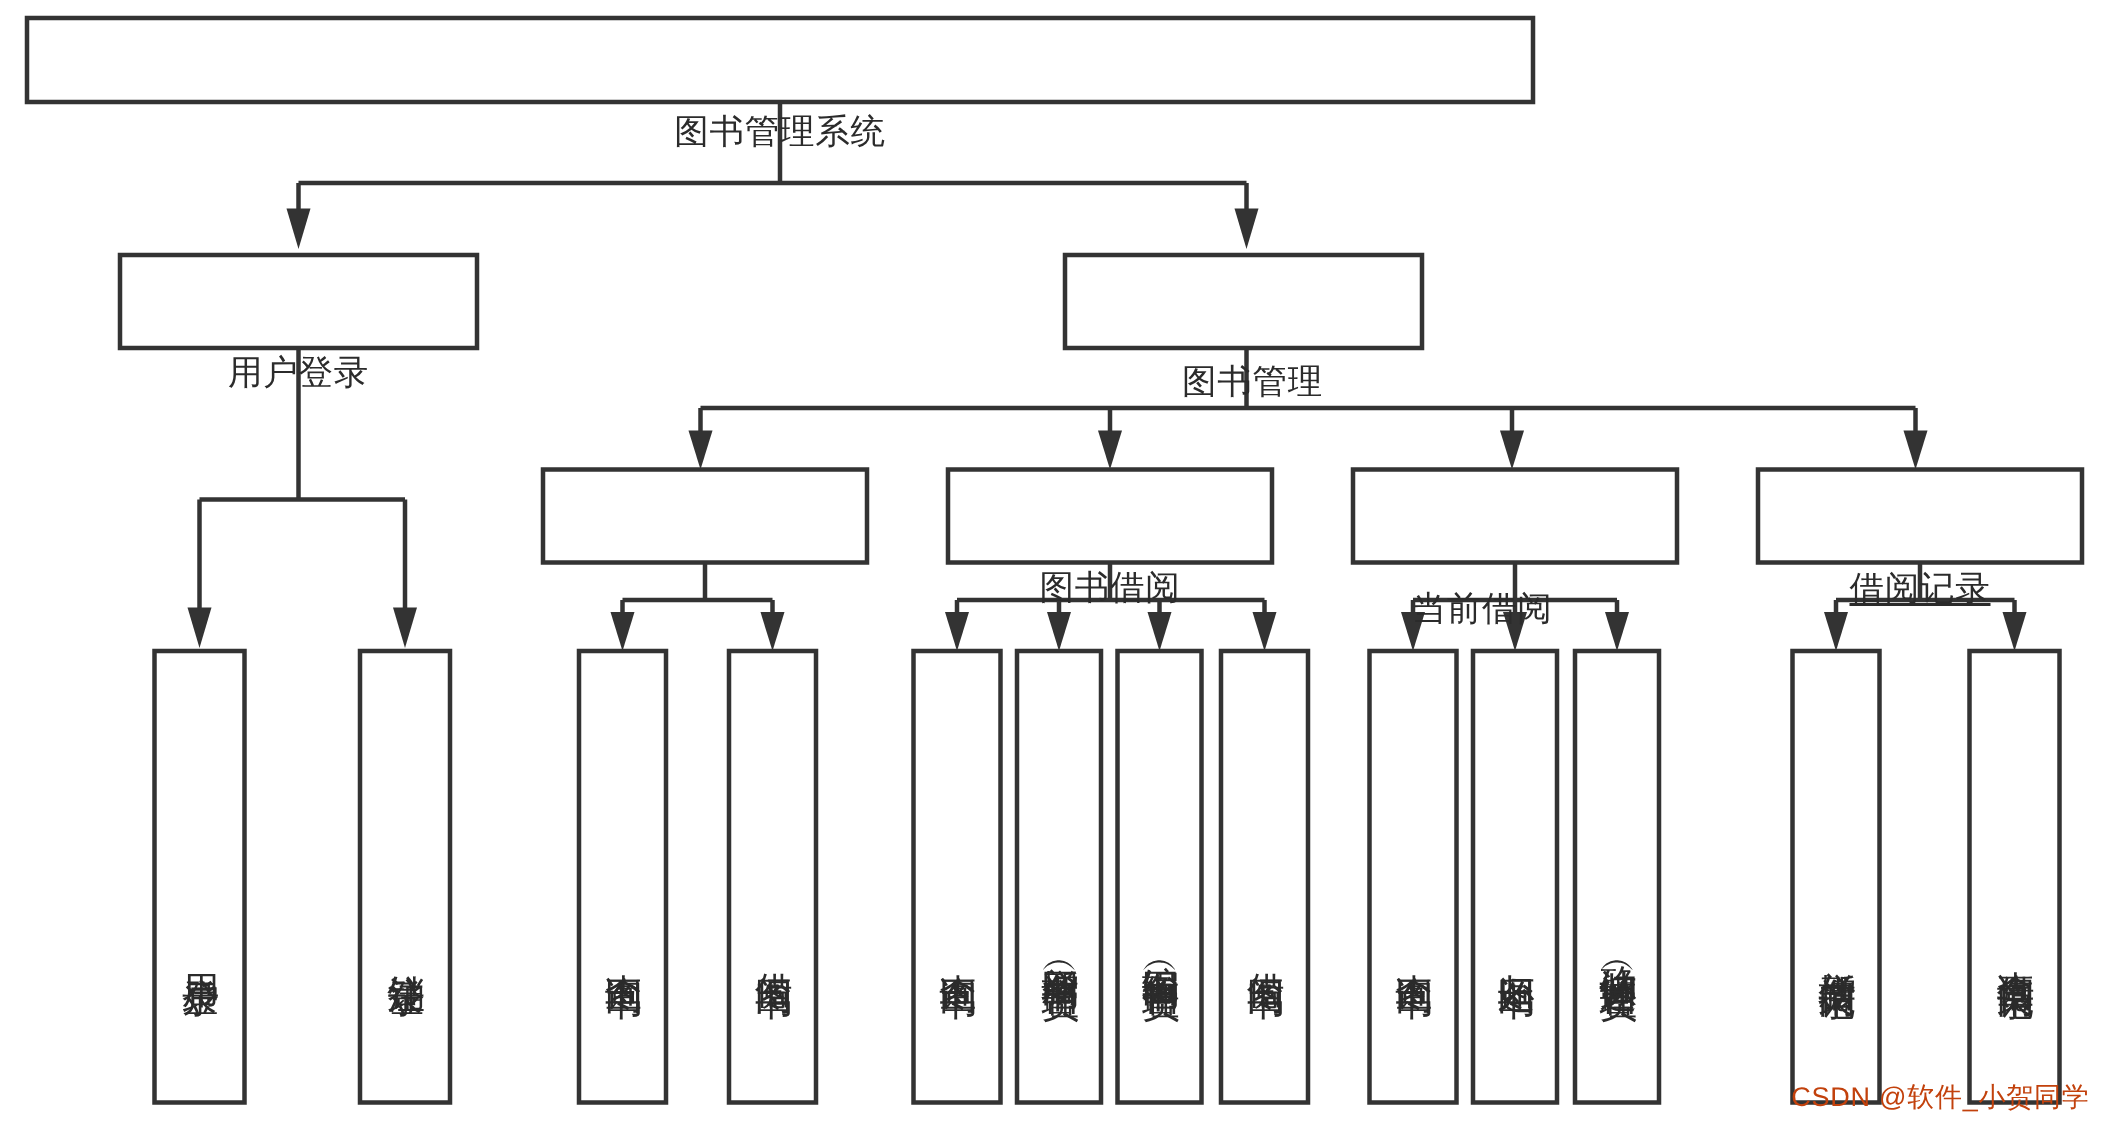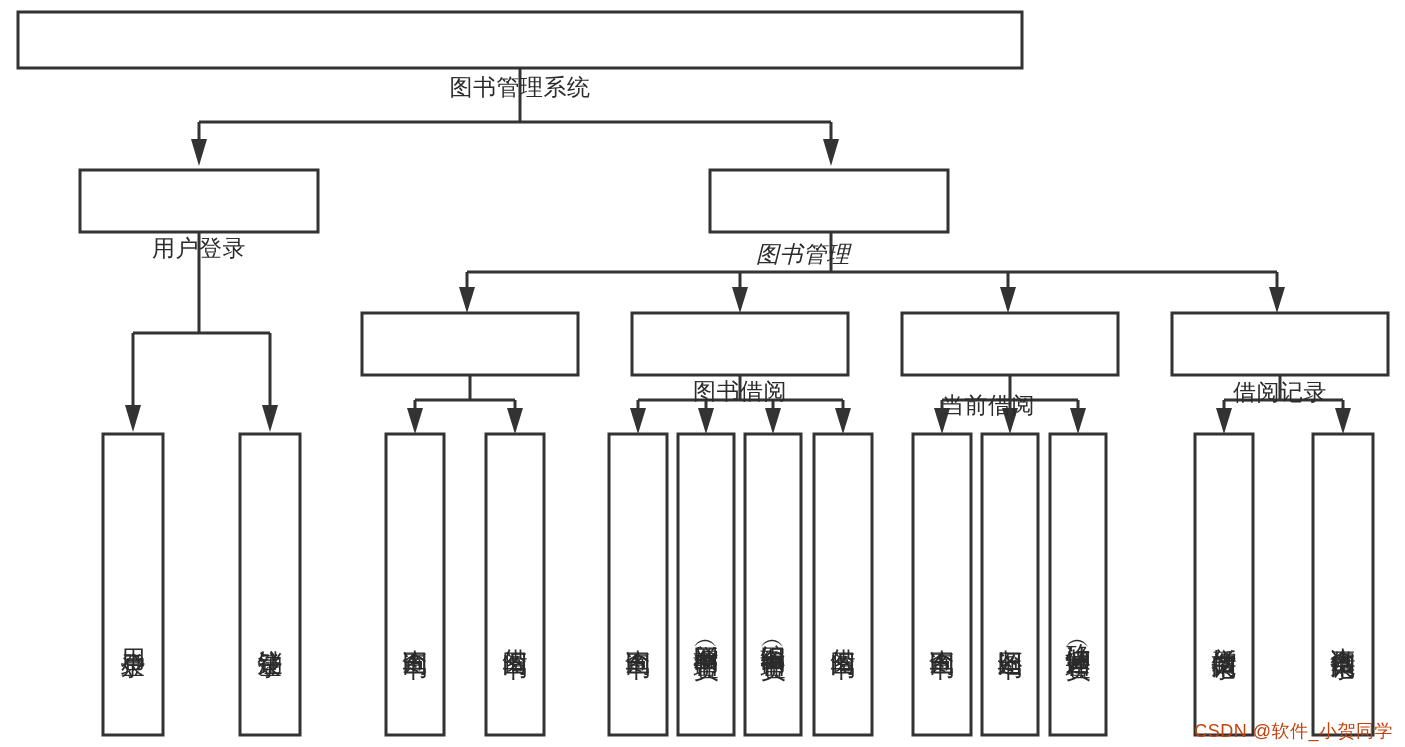--- a/index.html
+++ b/index.html
@@ -184,25 +184,25 @@
     <rect class="node-rect" x="1050" y="434" width="56" height="301"></rect>
 
     <rect class="node-rect" x="1195" y="434" width="58" height="301"></rect>
     <rect class="node-rect" x="1313" y="434" width="60" height="301"></rect>
 
   </svg>
 
   <div class="node-label horiz" style="left:18px; top:12px; width:1004px; height:56px;">图书管理系统</div>
 
   <div class="node-label horiz" style="left:80px; top:170px; width:238px; height:62px;">用户登录</div>
-  <div class="node-label horiz" style="left:684px; top:170px; width:238px; height:74px;font-style:italic;">图书管理</div>
+  <div class="node-label horiz" style="left:716px; top:170px; width:238px; height:74px;">图书管理</div>
 
   <div class="node-label horiz" style="left:632px; top:313px; width:216px; height:62px;">图书借阅</div>
   <div class="node-label horiz" style="left:902px; top:327px; width:172px; height:62px;">当前借阅</div>
-  <div class="node-label horiz" style="left:1172px; top:313px; width:216px; height:64px;">借阅记录</div>
+  <div class="node-label horiz" style="left:1172px; top:313px; width:216px; height:64px;text-decoration:underline;">借阅记录</div>
 
   <div class="node-label vert" style="left:103px; top:434px; width:60px; height:301px;">用户登录</div>
   <div class="node-label vert" style="left:240px; top:434px; width:60px; height:301px;">注销登录</div>
 
   <div class="node-label vert" style="left:386px; top:434px; width:58px; height:301px;">查询图书</div>
   <div class="node-label vert" style="left:486px; top:434px; width:58px; height:301px;">借阅图书</div>
 
   <div class="node-label vert" style="left:609px; top:434px; width:58px; height:301px;">查询图书</div>
   <div class="node-label vert" style="left:678px; top:434px; width:56px; height:301px;">新增图书（管理员）</div>
   <div class="node-label vert" style="left:745px; top:434px; width:56px; height:301px;">编辑图书（管理员）</div>

